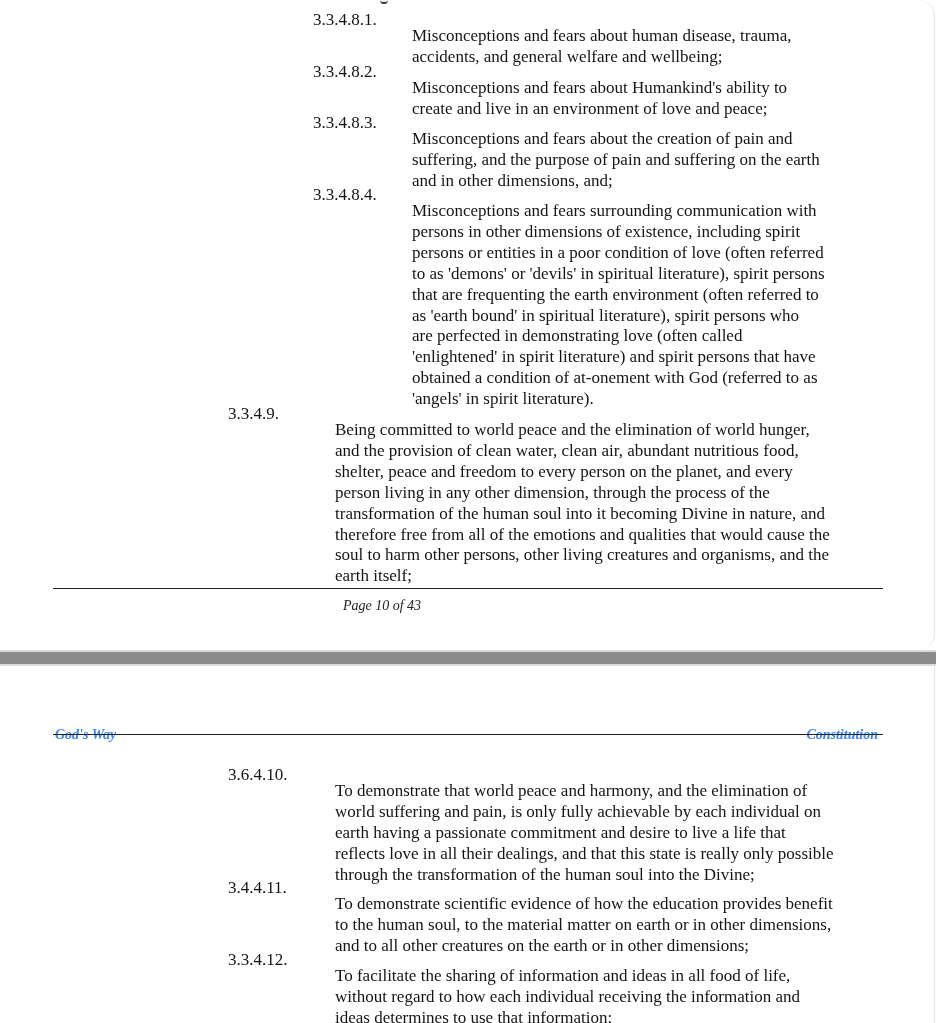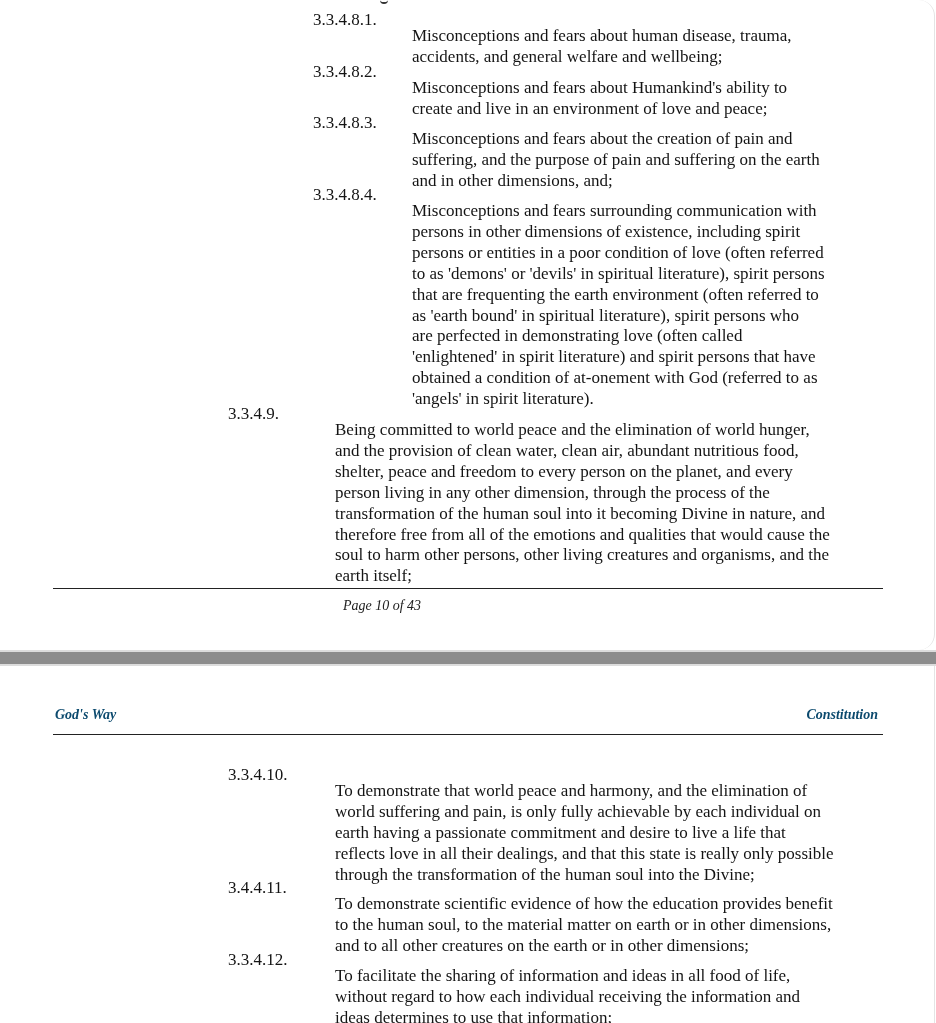--- a/index.html
+++ b/index.html
@@ -82,26 +82,26 @@
       left: 0; top: 598px;
       width: 764px;
       text-align: center;
       font-family: "Liberation Serif", serif;
       font-style: italic;
       font-size: 14px;
       color: #222;
     }
     .header-left, .header-right {
       position: absolute;
-      top: 707px;
+      top: 727px;
       font-family: "Liberation Serif", serif;
       font-style: italic;
       font-weight: bold;
       font-size: 14px;
-      color: #0c4a6e;
+      color: #3b82f6;
     }
     .header-left { left: 55px; }
     .header-right { right: 58px; }
     .header-rule {
       position: absolute;
       left: 53px; top: 734px;
       width: 830px; height: 0;
       border-top: 1.5px solid #222;
     }
   </style>
@@ -164,21 +164,21 @@
 
   <div class="page-gap"></div>
 
   <div class="page page-b"></div>
 
   <div class="header-left">God's Way</div>
   <div class="header-right">Constitution</div>
   <div class="header-rule"></div>
 
   <div class="clause lvl4" style="top:765px;">
-    <span class="num">3.3.4.10.</span>
+    <span class="num">3.6.4.10.</span>
     <span class="text">To demonstrate that world peace and harmony, and the elimination of
 world suffering and pain, is only fully achievable by each individual on
 earth having a passionate commitment and desire to live a life that
 reflects love in all their dealings, and that this state is really only possible
 through the transformation of the human soul into the Divine;</span>
   </div>
 
   <div class="clause lvl4" style="top:878px;">
     <span class="num">3.4.4.11.</span>
     <span class="text">To demonstrate scientific evidence of how the education provides benefit

